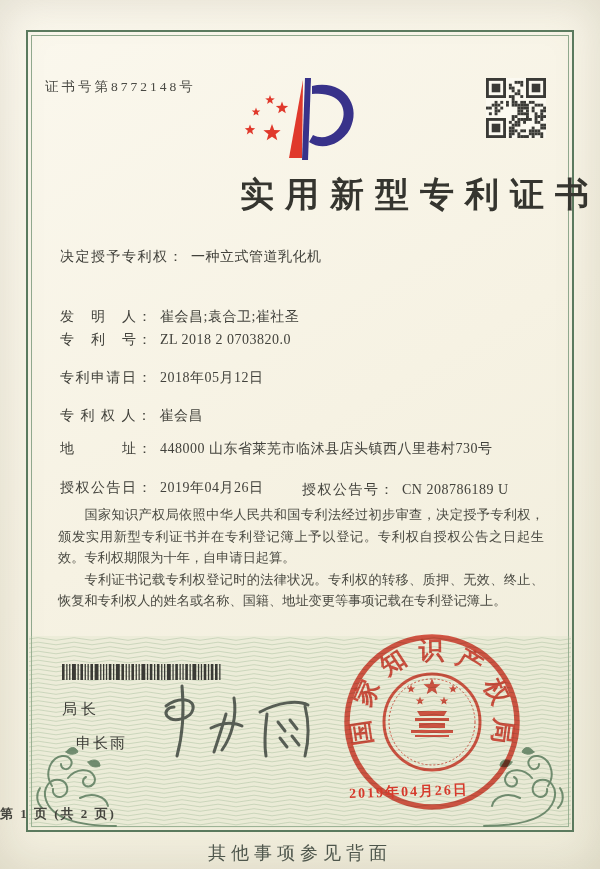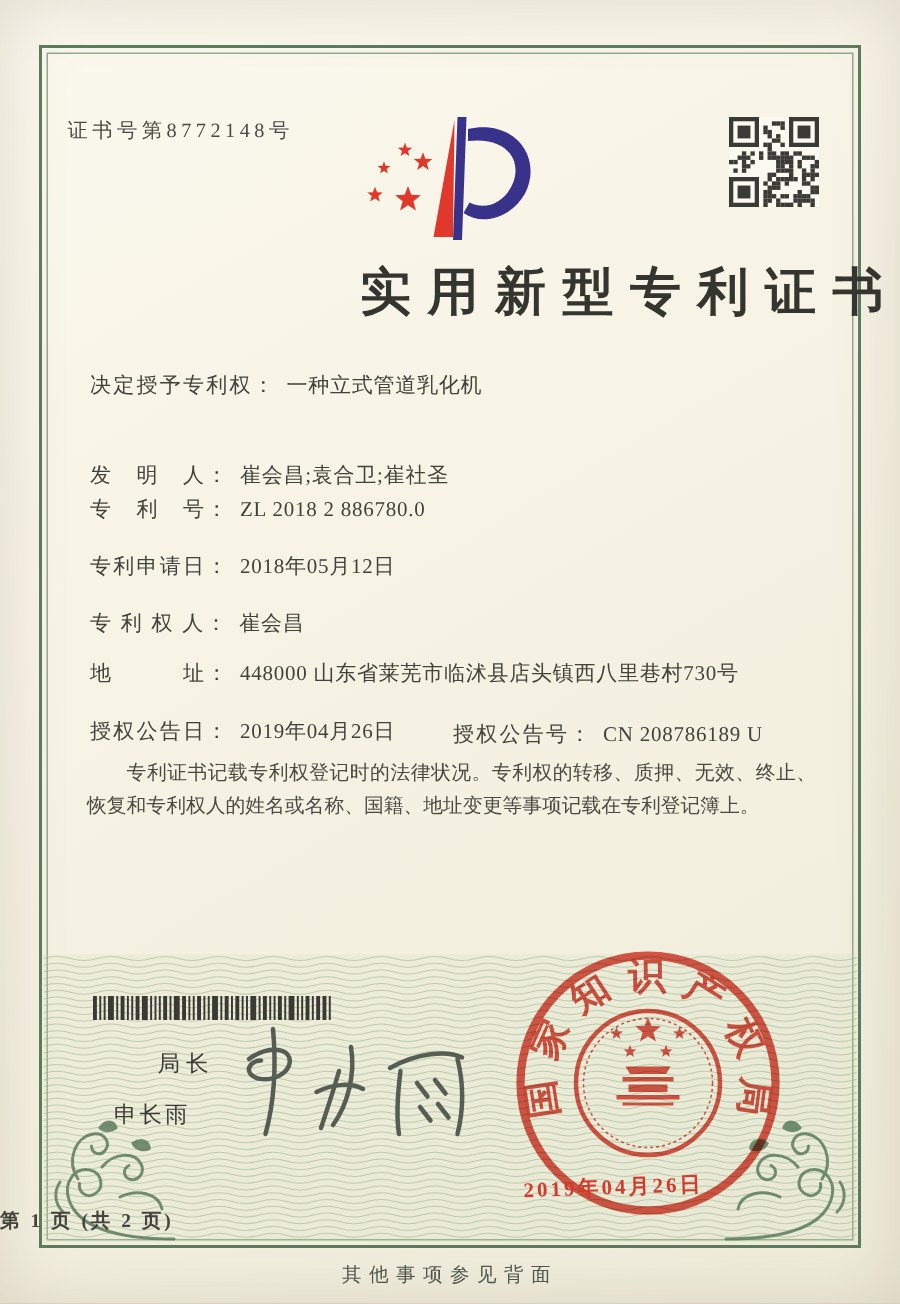--- a/index.html
+++ b/index.html
@@ -29,32 +29,32 @@
   .body-text{position:absolute;left:58px;width:486px;top:504px;
     font-size:13.2px;line-height:21.5px;text-align:justify;color:#4a4a42;}
   .body-text p{margin:0;text-indent:2em;}
 
   .guilloche{position:absolute;left:29px;top:636px;width:542px;height:192px;
     background:rgba(205,221,186,.20);}
   .guilloche svg{display:block;}
 
   .barcode-svg{position:absolute;left:62px;top:664px;}
 
-  .signer-title{position:absolute;left:62px;top:700px;font-size:15px;letter-spacing:4px;color:#3b3b36;margin-left:43px;}
+  .signer-title{position:absolute;left:62px;top:700px;font-size:15px;letter-spacing:4px;color:#3b3b36;}
   .signer-name{position:absolute;left:62px;top:734px;font-size:15px;letter-spacing:2px;color:#3b3b36;margin-left:14px;}
   .signature-svg{position:absolute;left:138px;top:676px;}
 
   .seal-svg{position:absolute;left:337px;top:627px;opacity:.92;mix-blend-mode:multiply;}
   .seal-date{position:absolute;left:349px;top:783px;color:#d63a2c;font-size:14px;
     font-weight:bold;letter-spacing:2px;transform:rotate(-2deg);}
 
   .page-no{position:absolute;left:0;right:0;top:805px;text-align:left;
     font-size:13px;letter-spacing:2px;color:#44443e;font-weight:bold;}
   .back-note{position:absolute;left:0;right:0;top:841px;text-align:center;
-    font-size:13px;letter-spacing:5px;color:#4e564c;}
+    font-size:18px;letter-spacing:5px;color:#4e564c;}
 
   .flourish{position:absolute;top:744px;}
   .flourish.fl-left{left:22px;}
   .flourish.fl-right{right:22px;transform:scaleX(-1);}
 </style>
 </head>
 <body>
 
 <div class="page">
 
@@ -211,39 +211,40 @@
 
   <div class="title">实用新型专利证书</div>
 
   <div class="field-row fr1">
     <span class="lbl">决定授予专利权：</span><span class="val">一种立式管道乳化机</span>
   </div>
   <div class="field-row fr2">
     <span class="lbl">发　明　人：</span><span class="val">崔会昌;袁合卫;崔社圣</span>
   </div>
   <div class="field-row fr3">
-    <span class="lbl">专　利　号：</span><span class="val">ZL 2018 2 886780.0</span>
+    <span class="lbl">专　利　号：</span><span class="val">ZL 2018 2 0703820.0</span>
   </div>
   <div class="field-row fr4">
     <span class="lbl">专利申请日：</span><span class="val">2018年05月12日</span>
   </div>
   <div class="field-row fr5">
     <span class="lbl">专 利 权 人：</span><span class="val">崔会昌</span>
   </div>
   <div class="field-row fr6">
     <span class="lbl">地　　　址：</span><span class="val">448000 山东省莱芜市临沭县店头镇西八里巷村730号</span>
   </div>
   <div class="field-row fr7">
     <span class="lbl">授权公告日：</span><span class="val">2019年04月26日</span>
   </div>
   <div class="field-row fr7b">
     <span class="lbl">授权公告号：</span><span class="val">CN 208786189 U</span>
   </div>
 
   <div class="body-text">
+    <p>国家知识产权局依照中华人民共和国专利法经过初步审查，决定授予专利权，颁发实用新型专利证书并在专利登记簿上予以登记。专利权自授权公告之日起生效。专利权期限为十年，自申请日起算。</p>
     <p>专利证书记载专利权登记时的法律状况。专利权的转移、质押、无效、终止、恢复和专利权人的姓名或名称、国籍、地址变更等事项记载在专利登记簿上。</p>
   </div>
 
   <div class="guilloche">
     <svg id="guilloche-svg" width="542" height="192" viewBox="0 0 542 192" stroke="#8fae88" stroke-width="0.7" fill="none" opacity="0.5">
         <path d="M0 3.0 q9 -2.6 18 0 q9 2.6 18 0 q9 -2.6 18 0 q9 2.6 18 0 q9 -2.6 18 0 q9 2.6 18 0 q9 -2.6 18 0 q9 2.6 18 0 q9 -2.6 18 0 q9 2.6 18 0 q9 -2.6 18 0 q9 2.6 18 0 q9 -2.6 18 0 q9 2.6 18 0 q9 -2.6 18 0 q9 2.6 18 0 q9 -2.6 18 0 q9 2.6 18 0 q9 -2.6 18 0 q9 2.6 18 0 q9 -2.6 18 0 q9 2.6 18 0 q9 -2.6 18 0 q9 2.6 18 0 q9 -2.6 18 0 q9 2.6 18 0 q9 -2.6 18 0 q9 2.6 18 0 q9 -2.6 18 0 q9 2.6 18 0 q9 -2.6 18 0 q9 2.6 18 0"></path>
         <path d="M0 7.5 q9 -2.6 18 0 q9 2.6 18 0 q9 -2.6 18 0 q9 2.6 18 0 q9 -2.6 18 0 q9 2.6 18 0 q9 -2.6 18 0 q9 2.6 18 0 q9 -2.6 18 0 q9 2.6 18 0 q9 -2.6 18 0 q9 2.6 18 0 q9 -2.6 18 0 q9 2.6 18 0 q9 -2.6 18 0 q9 2.6 18 0 q9 -2.6 18 0 q9 2.6 18 0 q9 -2.6 18 0 q9 2.6 18 0 q9 -2.6 18 0 q9 2.6 18 0 q9 -2.6 18 0 q9 2.6 18 0 q9 -2.6 18 0 q9 2.6 18 0 q9 -2.6 18 0 q9 2.6 18 0 q9 -2.6 18 0 q9 2.6 18 0 q9 -2.6 18 0 q9 2.6 18 0"></path>
         <path d="M0 12.0 q9 -2.6 18 0 q9 2.6 18 0 q9 -2.6 18 0 q9 2.6 18 0 q9 -2.6 18 0 q9 2.6 18 0 q9 -2.6 18 0 q9 2.6 18 0 q9 -2.6 18 0 q9 2.6 18 0 q9 -2.6 18 0 q9 2.6 18 0 q9 -2.6 18 0 q9 2.6 18 0 q9 -2.6 18 0 q9 2.6 18 0 q9 -2.6 18 0 q9 2.6 18 0 q9 -2.6 18 0 q9 2.6 18 0 q9 -2.6 18 0 q9 2.6 18 0 q9 -2.6 18 0 q9 2.6 18 0 q9 -2.6 18 0 q9 2.6 18 0 q9 -2.6 18 0 q9 2.6 18 0 q9 -2.6 18 0 q9 2.6 18 0 q9 -2.6 18 0 q9 2.6 18 0"></path>
         <path d="M0 16.5 q9 -2.6 18 0 q9 2.6 18 0 q9 -2.6 18 0 q9 2.6 18 0 q9 -2.6 18 0 q9 2.6 18 0 q9 -2.6 18 0 q9 2.6 18 0 q9 -2.6 18 0 q9 2.6 18 0 q9 -2.6 18 0 q9 2.6 18 0 q9 -2.6 18 0 q9 2.6 18 0 q9 -2.6 18 0 q9 2.6 18 0 q9 -2.6 18 0 q9 2.6 18 0 q9 -2.6 18 0 q9 2.6 18 0 q9 -2.6 18 0 q9 2.6 18 0 q9 -2.6 18 0 q9 2.6 18 0 q9 -2.6 18 0 q9 2.6 18 0 q9 -2.6 18 0 q9 2.6 18 0 q9 -2.6 18 0 q9 2.6 18 0 q9 -2.6 18 0 q9 2.6 18 0"></path>
         <path d="M0 21.0 q9 -2.6 18 0 q9 2.6 18 0 q9 -2.6 18 0 q9 2.6 18 0 q9 -2.6 18 0 q9 2.6 18 0 q9 -2.6 18 0 q9 2.6 18 0 q9 -2.6 18 0 q9 2.6 18 0 q9 -2.6 18 0 q9 2.6 18 0 q9 -2.6 18 0 q9 2.6 18 0 q9 -2.6 18 0 q9 2.6 18 0 q9 -2.6 18 0 q9 2.6 18 0 q9 -2.6 18 0 q9 2.6 18 0 q9 -2.6 18 0 q9 2.6 18 0 q9 -2.6 18 0 q9 2.6 18 0 q9 -2.6 18 0 q9 2.6 18 0 q9 -2.6 18 0 q9 2.6 18 0 q9 -2.6 18 0 q9 2.6 18 0 q9 -2.6 18 0 q9 2.6 18 0"></path>

